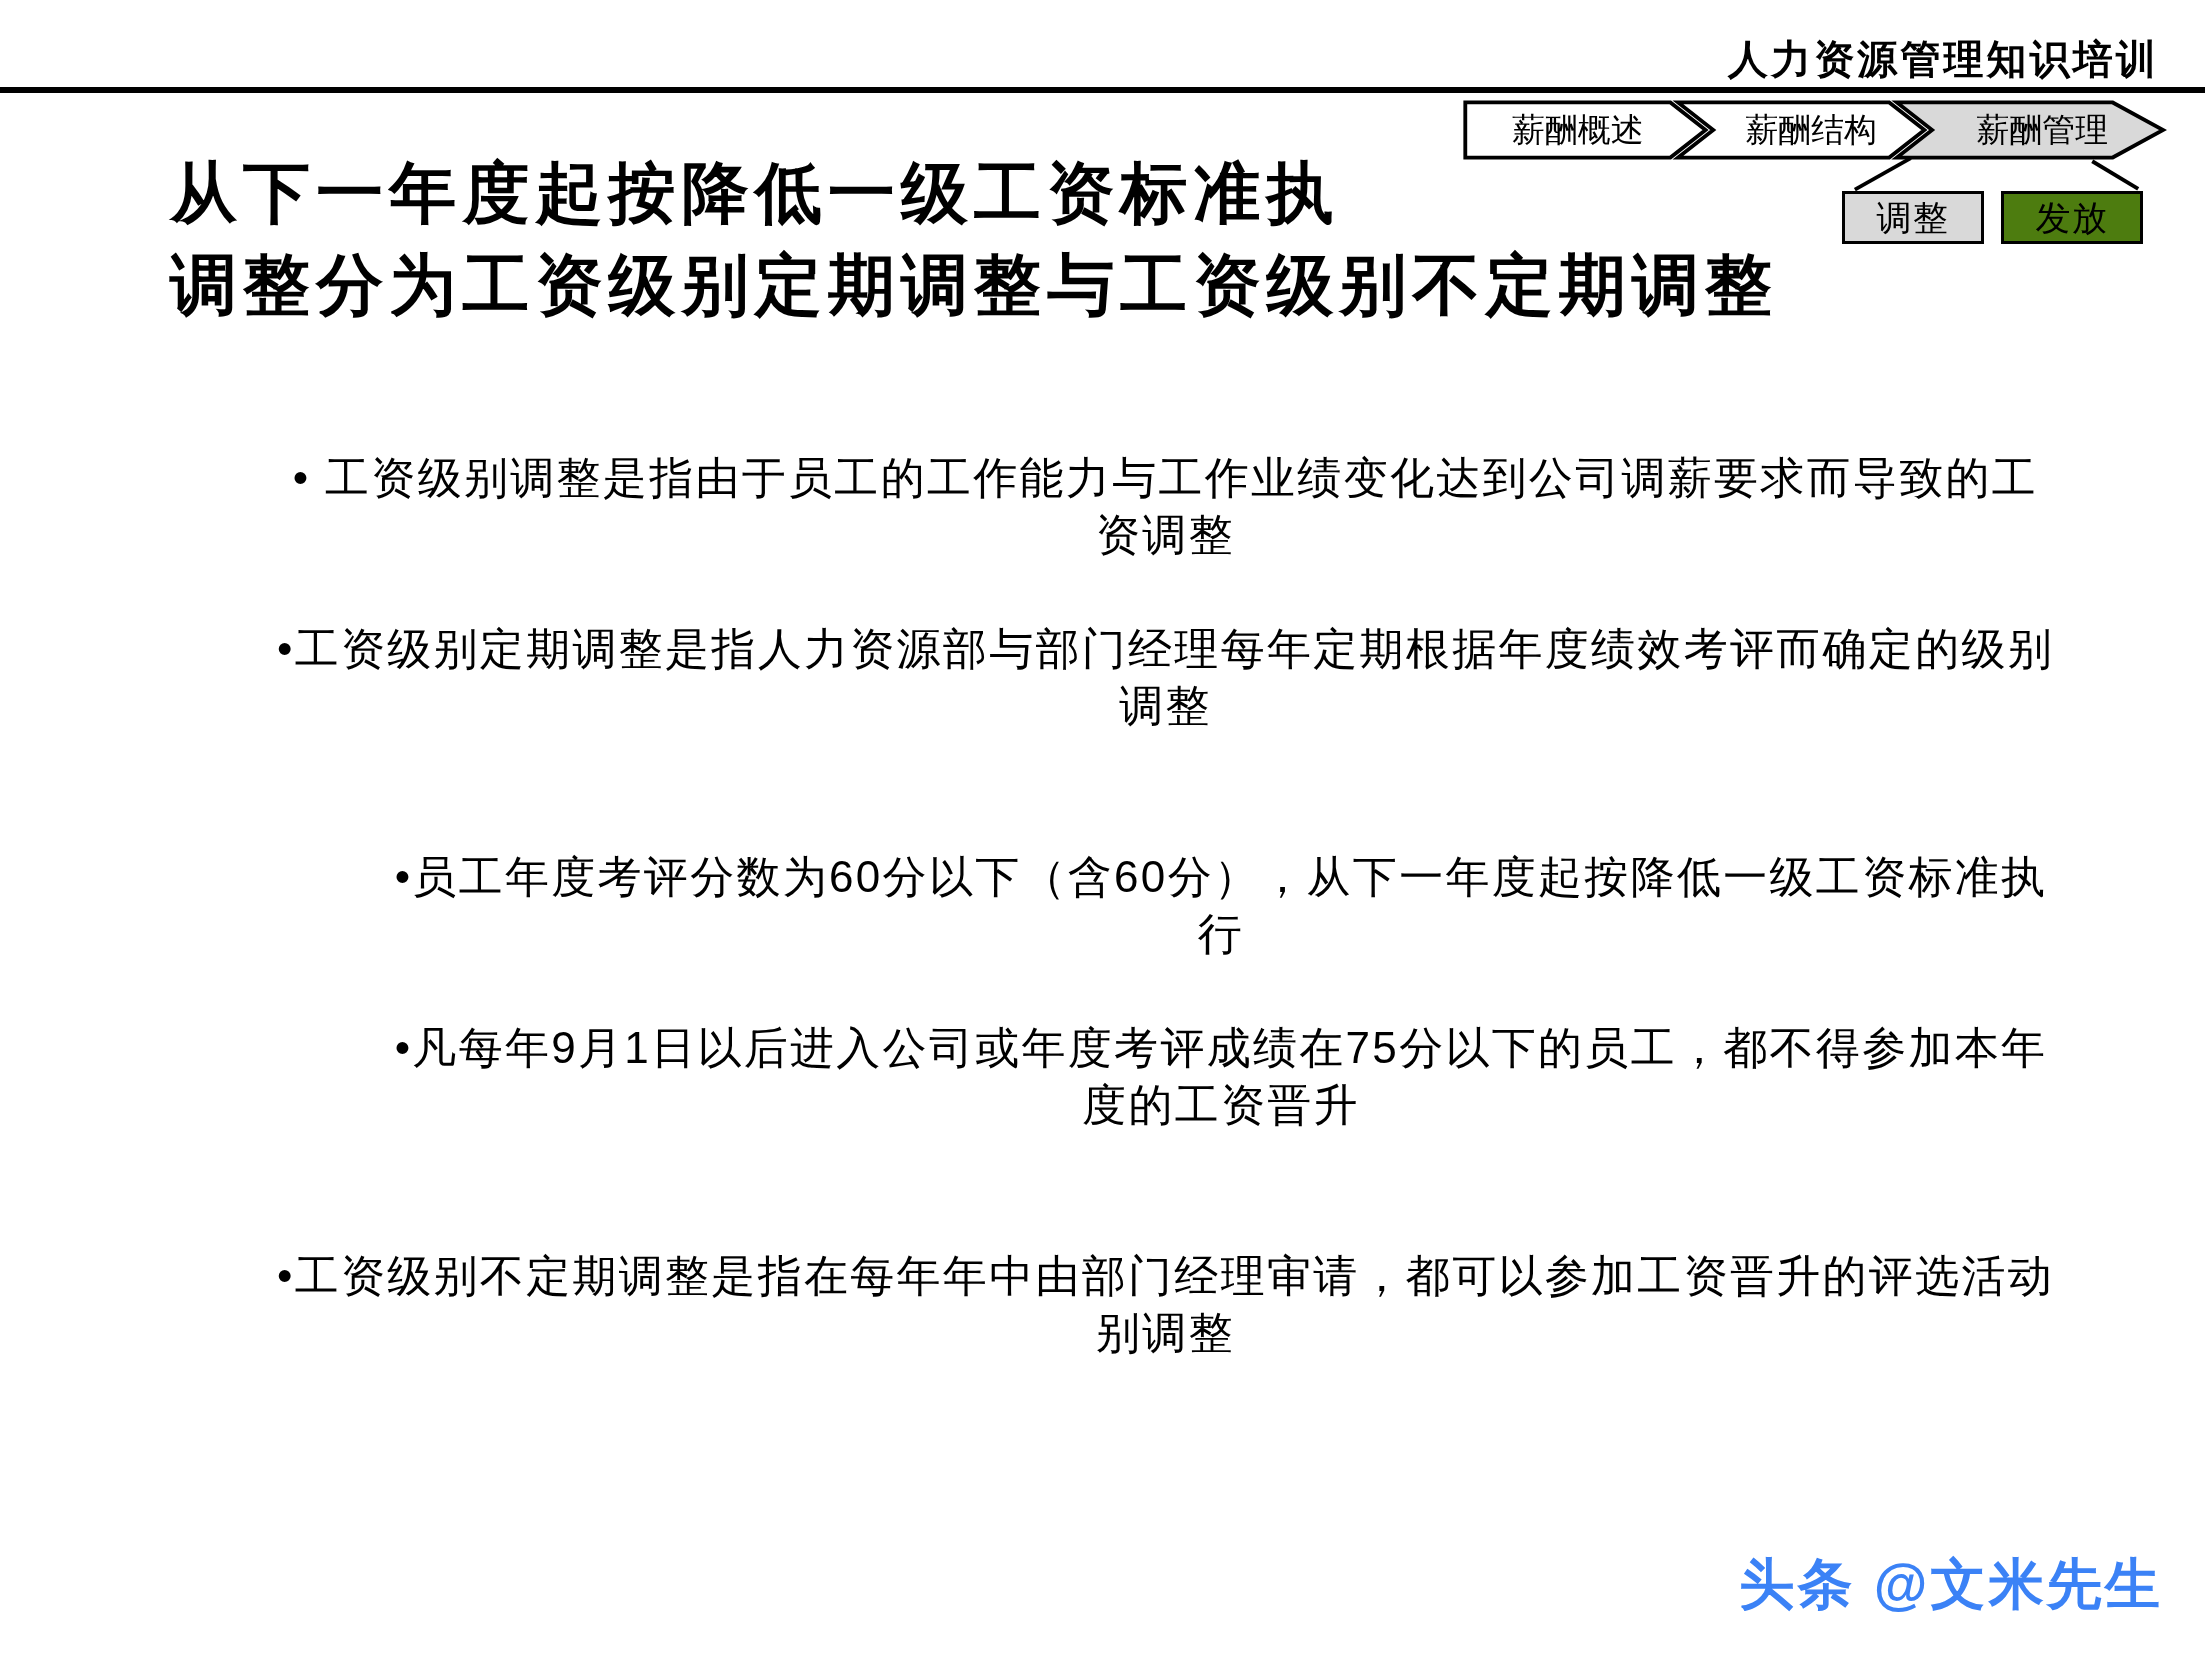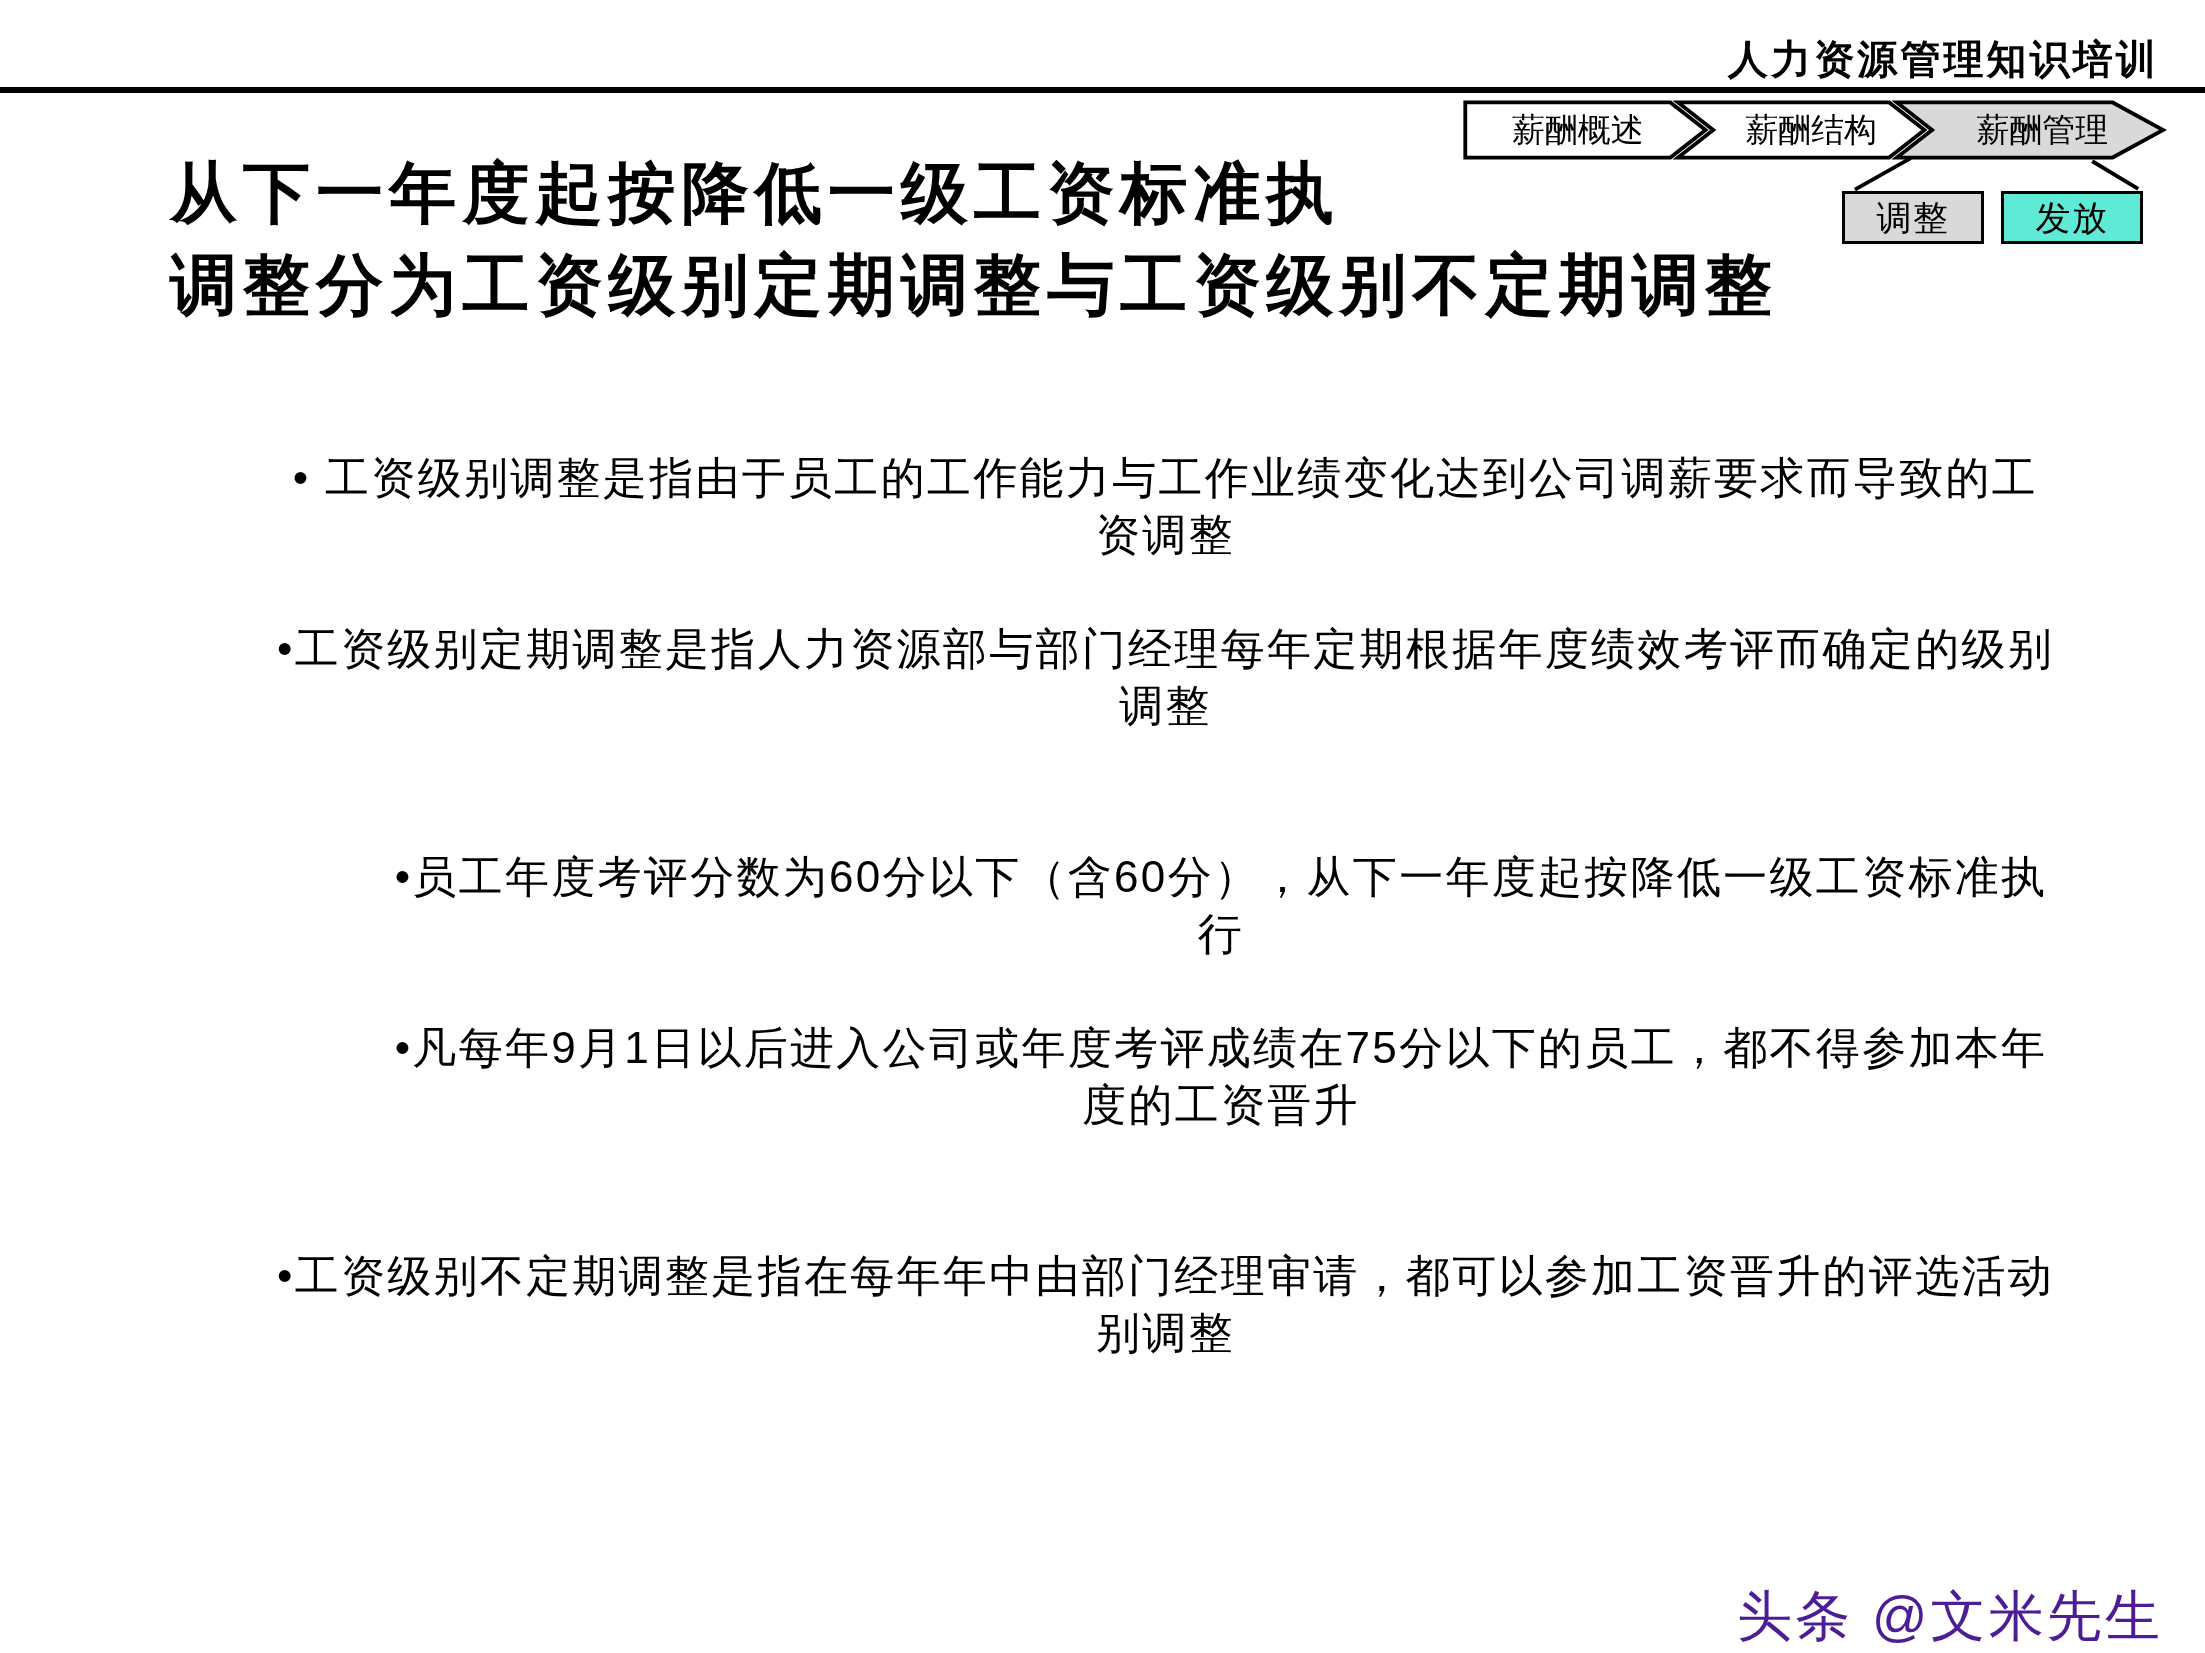--- a/index.html
+++ b/index.html
@@ -25,21 +25,21 @@
     font-family:"Liberation Sans","DejaVu Sans",sans-serif;
     font-size:43px; font-weight:500;
   }
 
   
   .connectors { top:155px; left:1838px; }
 
   
   .tab {
     top:191px; width:136px; height:47px;
-    border:3.8px solid #000; background:#5eead4;
+    border:3.8px solid #000; background:#4d7c0f;
     text-align:center; line-height:47px;
     font-size:35px; font-weight:500; letter-spacing:1.5px;
   }
   .tab--adjust { left:1842px; }
   .tab--issue  { left:2001px; }
   .tab--active { background:#d9d9d9; }
 
   
   .slide-title {
     top:147px; left:170px; width:1838px;
@@ -54,23 +54,23 @@
     line-height:57px; white-space:pre-line;
   }
   .content p { margin:0;text-align:center; }
   .p-bullet1 { margin-bottom:67px; }
   .p-bullet2 { margin-bottom:7.7px; }
   .sub-list  { padding-left:111px; }
   .p-bullet3 { margin-top:130px; }
 
   
   .watermark {
-    top:1580px; right:42px;
-    font-size:55px; font-weight:normal; letter-spacing:3.1px;
-    color:#4c1d95; white-space:nowrap;
+    top:1548px; right:42px;
+    font-size:55px; font-weight:bold; letter-spacing:3.1px;
+    color:#3b82f6; white-space:nowrap;
   }
 </style>
 </head>
 <body>
 
 <div class="abs header-title">人力资源管理知识培训</div>
 <div class="abs header-rule"></div>
 
 <svg class="abs crumbs" width="704" height="60" viewBox="0 0 920 78">
   <polygon points="3,3 271,3 317,39 271,75 3,75" stroke="#000" stroke-width="5" fill="#ffffff"></polygon>

